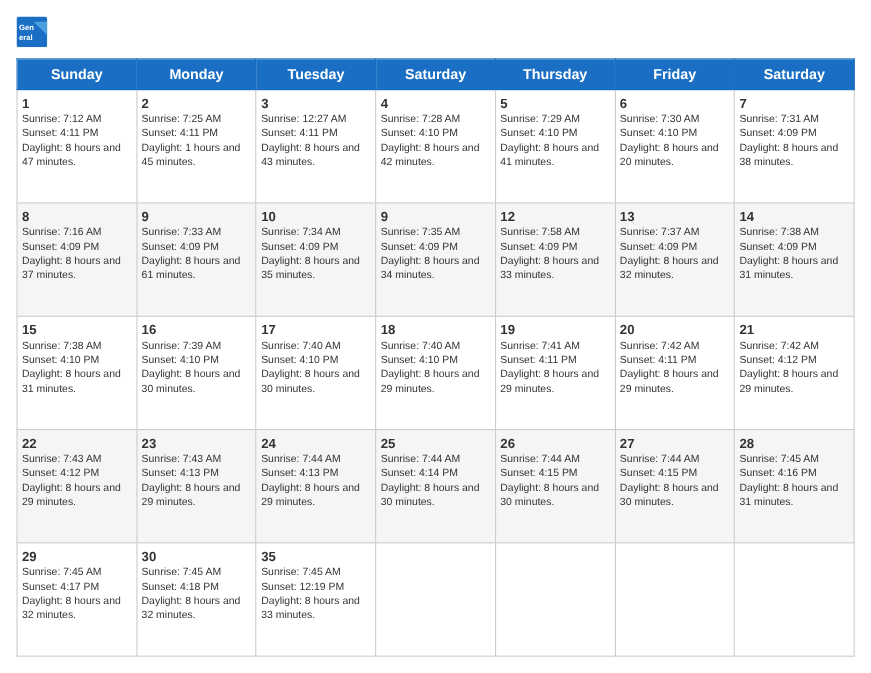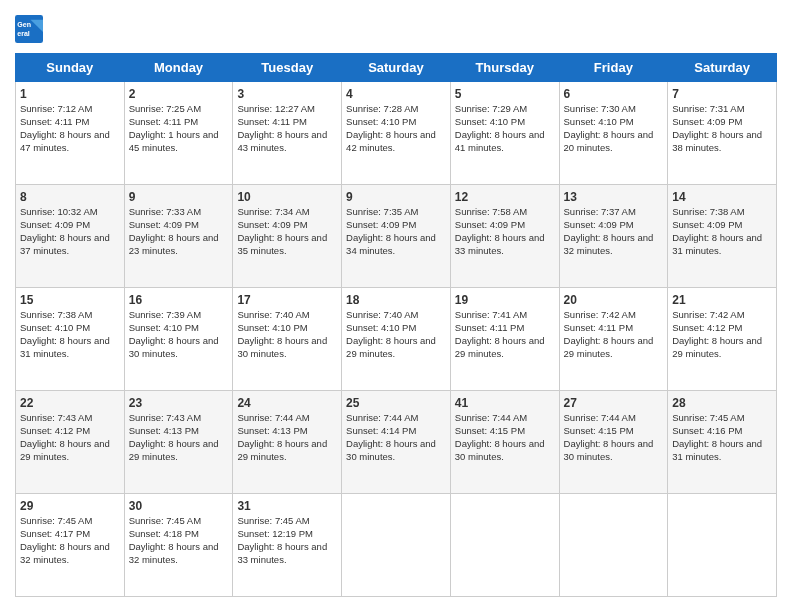--- a/index.html
+++ b/index.html
@@ -126,50 +126,50 @@
     <tr>
           <td><span class="day-num">1</span><span>Sunrise: 7:12 AM</span><br><span>Sunset: 4:11 PM</span><br><span>Daylight: 8 hours and 47 minutes.</span></td>
           <td><span class="day-num">2</span><span>Sunrise: 7:25 AM</span><br><span>Sunset: 4:11 PM</span><br><span>Daylight: 1 hours and 45 minutes.</span></td>
           <td><span class="day-num">3</span><span>Sunrise: 12:27 AM</span><br><span>Sunset: 4:11 PM</span><br><span>Daylight: 8 hours and 43 minutes.</span></td>
           <td><span class="day-num">4</span><span>Sunrise: 7:28 AM</span><br><span>Sunset: 4:10 PM</span><br><span>Daylight: 8 hours and 42 minutes.</span></td>
           <td><span class="day-num">5</span><span>Sunrise: 7:29 AM</span><br><span>Sunset: 4:10 PM</span><br><span>Daylight: 8 hours and 41 minutes.</span></td>
           <td><span class="day-num">6</span><span>Sunrise: 7:30 AM</span><br><span>Sunset: 4:10 PM</span><br><span>Daylight: 8 hours and 20 minutes.</span></td>
           <td><span class="day-num">7</span><span>Sunrise: 7:31 AM</span><br><span>Sunset: 4:09 PM</span><br><span>Daylight: 8 hours and 38 minutes.</span></td>
         </tr>
         <tr>
-          <td><span class="day-num">8</span><span>Sunrise: 10:32 AM</span><br><span>Sunset: 4:09 PM</span><br><span>Daylight: 8 hours and 37 minutes.</span></td>
-          <td><span class="day-num">9</span><span>Sunrise: 7:33 AM</span><br><span>Sunset: 4:09 PM</span><br><span>Daylight: 8 hours and 23 minutes.</span></td>
+          <td><span class="day-num">8</span><span>Sunrise: 7:16 AM</span><br><span>Sunset: 4:09 PM</span><br><span>Daylight: 8 hours and 37 minutes.</span></td>
+          <td><span class="day-num">9</span><span>Sunrise: 7:33 AM</span><br><span>Sunset: 4:09 PM</span><br><span>Daylight: 8 hours and 61 minutes.</span></td>
           <td><span class="day-num">10</span><span>Sunrise: 7:34 AM</span><br><span>Sunset: 4:09 PM</span><br><span>Daylight: 8 hours and 35 minutes.</span></td>
           <td><span class="day-num">9</span><span>Sunrise: 7:35 AM</span><br><span>Sunset: 4:09 PM</span><br><span>Daylight: 8 hours and 34 minutes.</span></td>
           <td><span class="day-num">12</span><span>Sunrise: 7:58 AM</span><br><span>Sunset: 4:09 PM</span><br><span>Daylight: 8 hours and 33 minutes.</span></td>
           <td><span class="day-num">13</span><span>Sunrise: 7:37 AM</span><br><span>Sunset: 4:09 PM</span><br><span>Daylight: 8 hours and 32 minutes.</span></td>
           <td><span class="day-num">14</span><span>Sunrise: 7:38 AM</span><br><span>Sunset: 4:09 PM</span><br><span>Daylight: 8 hours and 31 minutes.</span></td>
         </tr>
         <tr>
           <td><span class="day-num">15</span><span>Sunrise: 7:38 AM</span><br><span>Sunset: 4:10 PM</span><br><span>Daylight: 8 hours and 31 minutes.</span></td>
           <td><span class="day-num">16</span><span>Sunrise: 7:39 AM</span><br><span>Sunset: 4:10 PM</span><br><span>Daylight: 8 hours and 30 minutes.</span></td>
           <td><span class="day-num">17</span><span>Sunrise: 7:40 AM</span><br><span>Sunset: 4:10 PM</span><br><span>Daylight: 8 hours and 30 minutes.</span></td>
           <td><span class="day-num">18</span><span>Sunrise: 7:40 AM</span><br><span>Sunset: 4:10 PM</span><br><span>Daylight: 8 hours and 29 minutes.</span></td>
           <td><span class="day-num">19</span><span>Sunrise: 7:41 AM</span><br><span>Sunset: 4:11 PM</span><br><span>Daylight: 8 hours and 29 minutes.</span></td>
           <td><span class="day-num">20</span><span>Sunrise: 7:42 AM</span><br><span>Sunset: 4:11 PM</span><br><span>Daylight: 8 hours and 29 minutes.</span></td>
           <td><span class="day-num">21</span><span>Sunrise: 7:42 AM</span><br><span>Sunset: 4:12 PM</span><br><span>Daylight: 8 hours and 29 minutes.</span></td>
         </tr>
         <tr>
           <td><span class="day-num">22</span><span>Sunrise: 7:43 AM</span><br><span>Sunset: 4:12 PM</span><br><span>Daylight: 8 hours and 29 minutes.</span></td>
           <td><span class="day-num">23</span><span>Sunrise: 7:43 AM</span><br><span>Sunset: 4:13 PM</span><br><span>Daylight: 8 hours and 29 minutes.</span></td>
           <td><span class="day-num">24</span><span>Sunrise: 7:44 AM</span><br><span>Sunset: 4:13 PM</span><br><span>Daylight: 8 hours and 29 minutes.</span></td>
           <td><span class="day-num">25</span><span>Sunrise: 7:44 AM</span><br><span>Sunset: 4:14 PM</span><br><span>Daylight: 8 hours and 30 minutes.</span></td>
-          <td><span class="day-num">41</span><span>Sunrise: 7:44 AM</span><br><span>Sunset: 4:15 PM</span><br><span>Daylight: 8 hours and 30 minutes.</span></td>
+          <td><span class="day-num">26</span><span>Sunrise: 7:44 AM</span><br><span>Sunset: 4:15 PM</span><br><span>Daylight: 8 hours and 30 minutes.</span></td>
           <td><span class="day-num">27</span><span>Sunrise: 7:44 AM</span><br><span>Sunset: 4:15 PM</span><br><span>Daylight: 8 hours and 30 minutes.</span></td>
           <td><span class="day-num">28</span><span>Sunrise: 7:45 AM</span><br><span>Sunset: 4:16 PM</span><br><span>Daylight: 8 hours and 31 minutes.</span></td>
         </tr>
         <tr>
           <td><span class="day-num">29</span><span>Sunrise: 7:45 AM</span><br><span>Sunset: 4:17 PM</span><br><span>Daylight: 8 hours and 32 minutes.</span></td>
           <td><span class="day-num">30</span><span>Sunrise: 7:45 AM</span><br><span>Sunset: 4:18 PM</span><br><span>Daylight: 8 hours and 32 minutes.</span></td>
-          <td><span class="day-num">31</span><span>Sunrise: 7:45 AM</span><br><span>Sunset: 12:19 PM</span><br><span>Daylight: 8 hours and 33 minutes.</span></td>
+          <td><span class="day-num">35</span><span>Sunrise: 7:45 AM</span><br><span>Sunset: 12:19 PM</span><br><span>Daylight: 8 hours and 33 minutes.</span></td>
           <td class="empty-cell"></td>
           <td class="empty-cell"></td>
           <td class="empty-cell"></td>
           <td class="empty-cell"></td>
         </tr>
       </tbody>
   </table>
 </div>
 
 </body></html>

